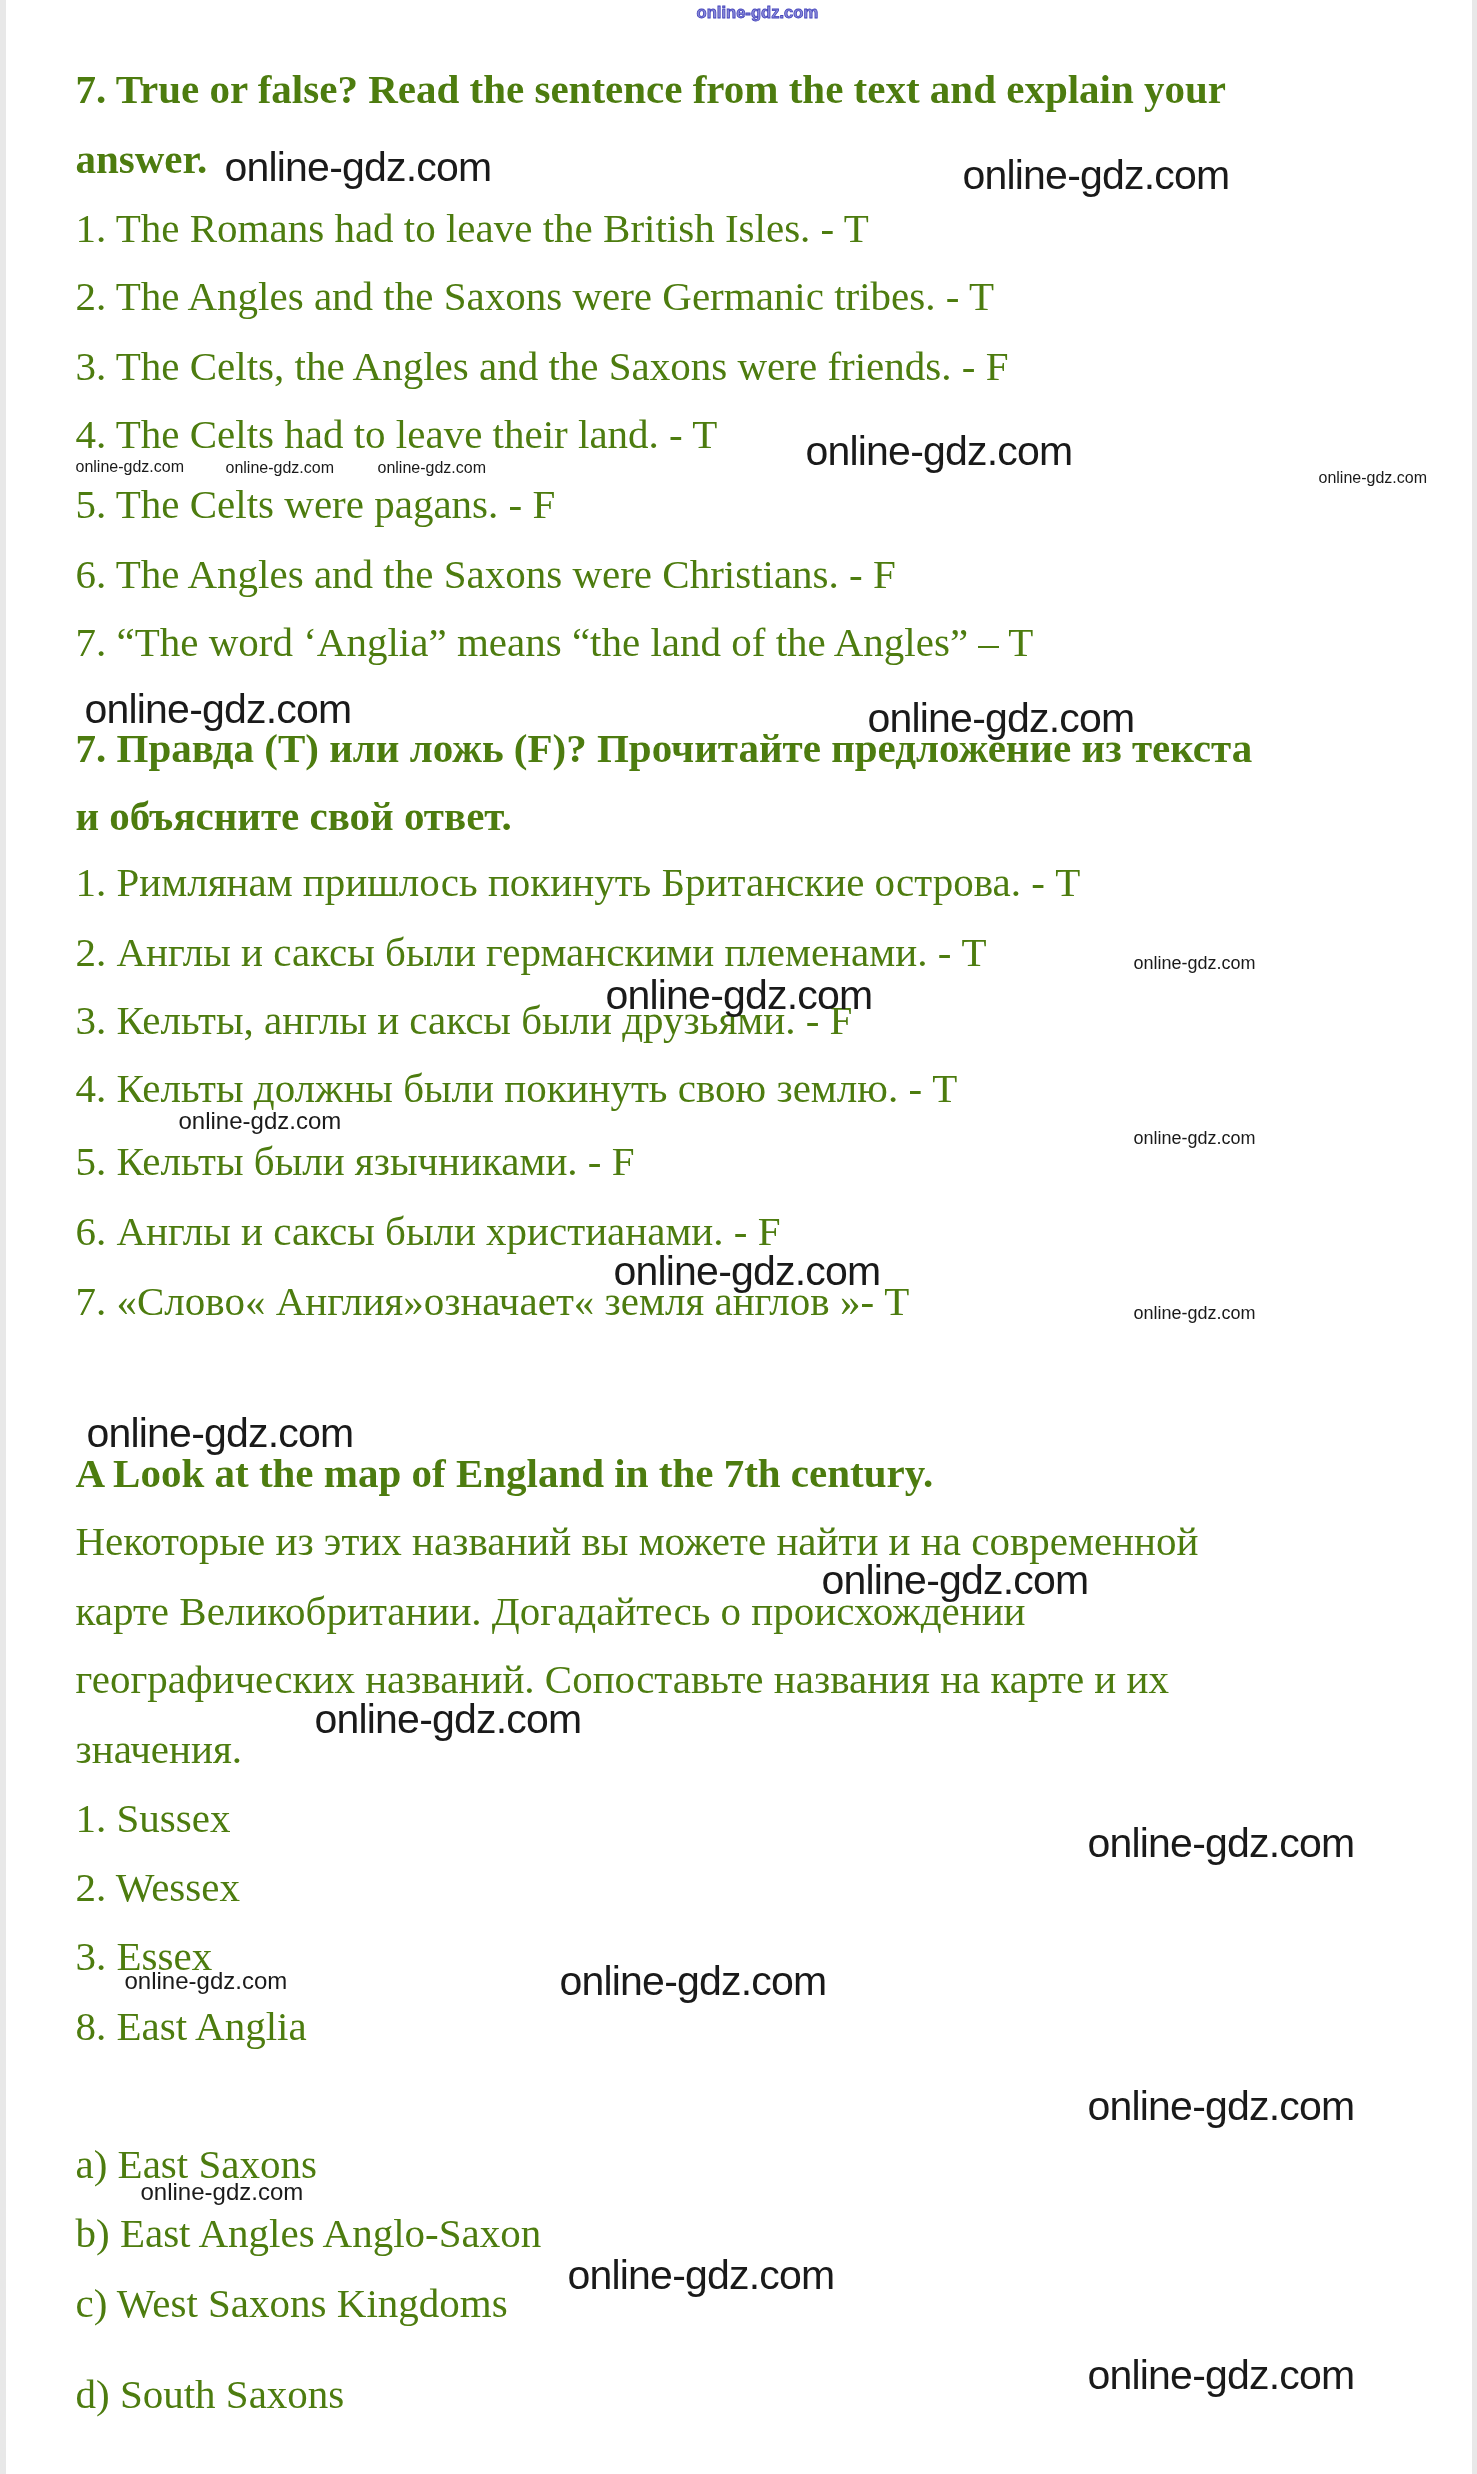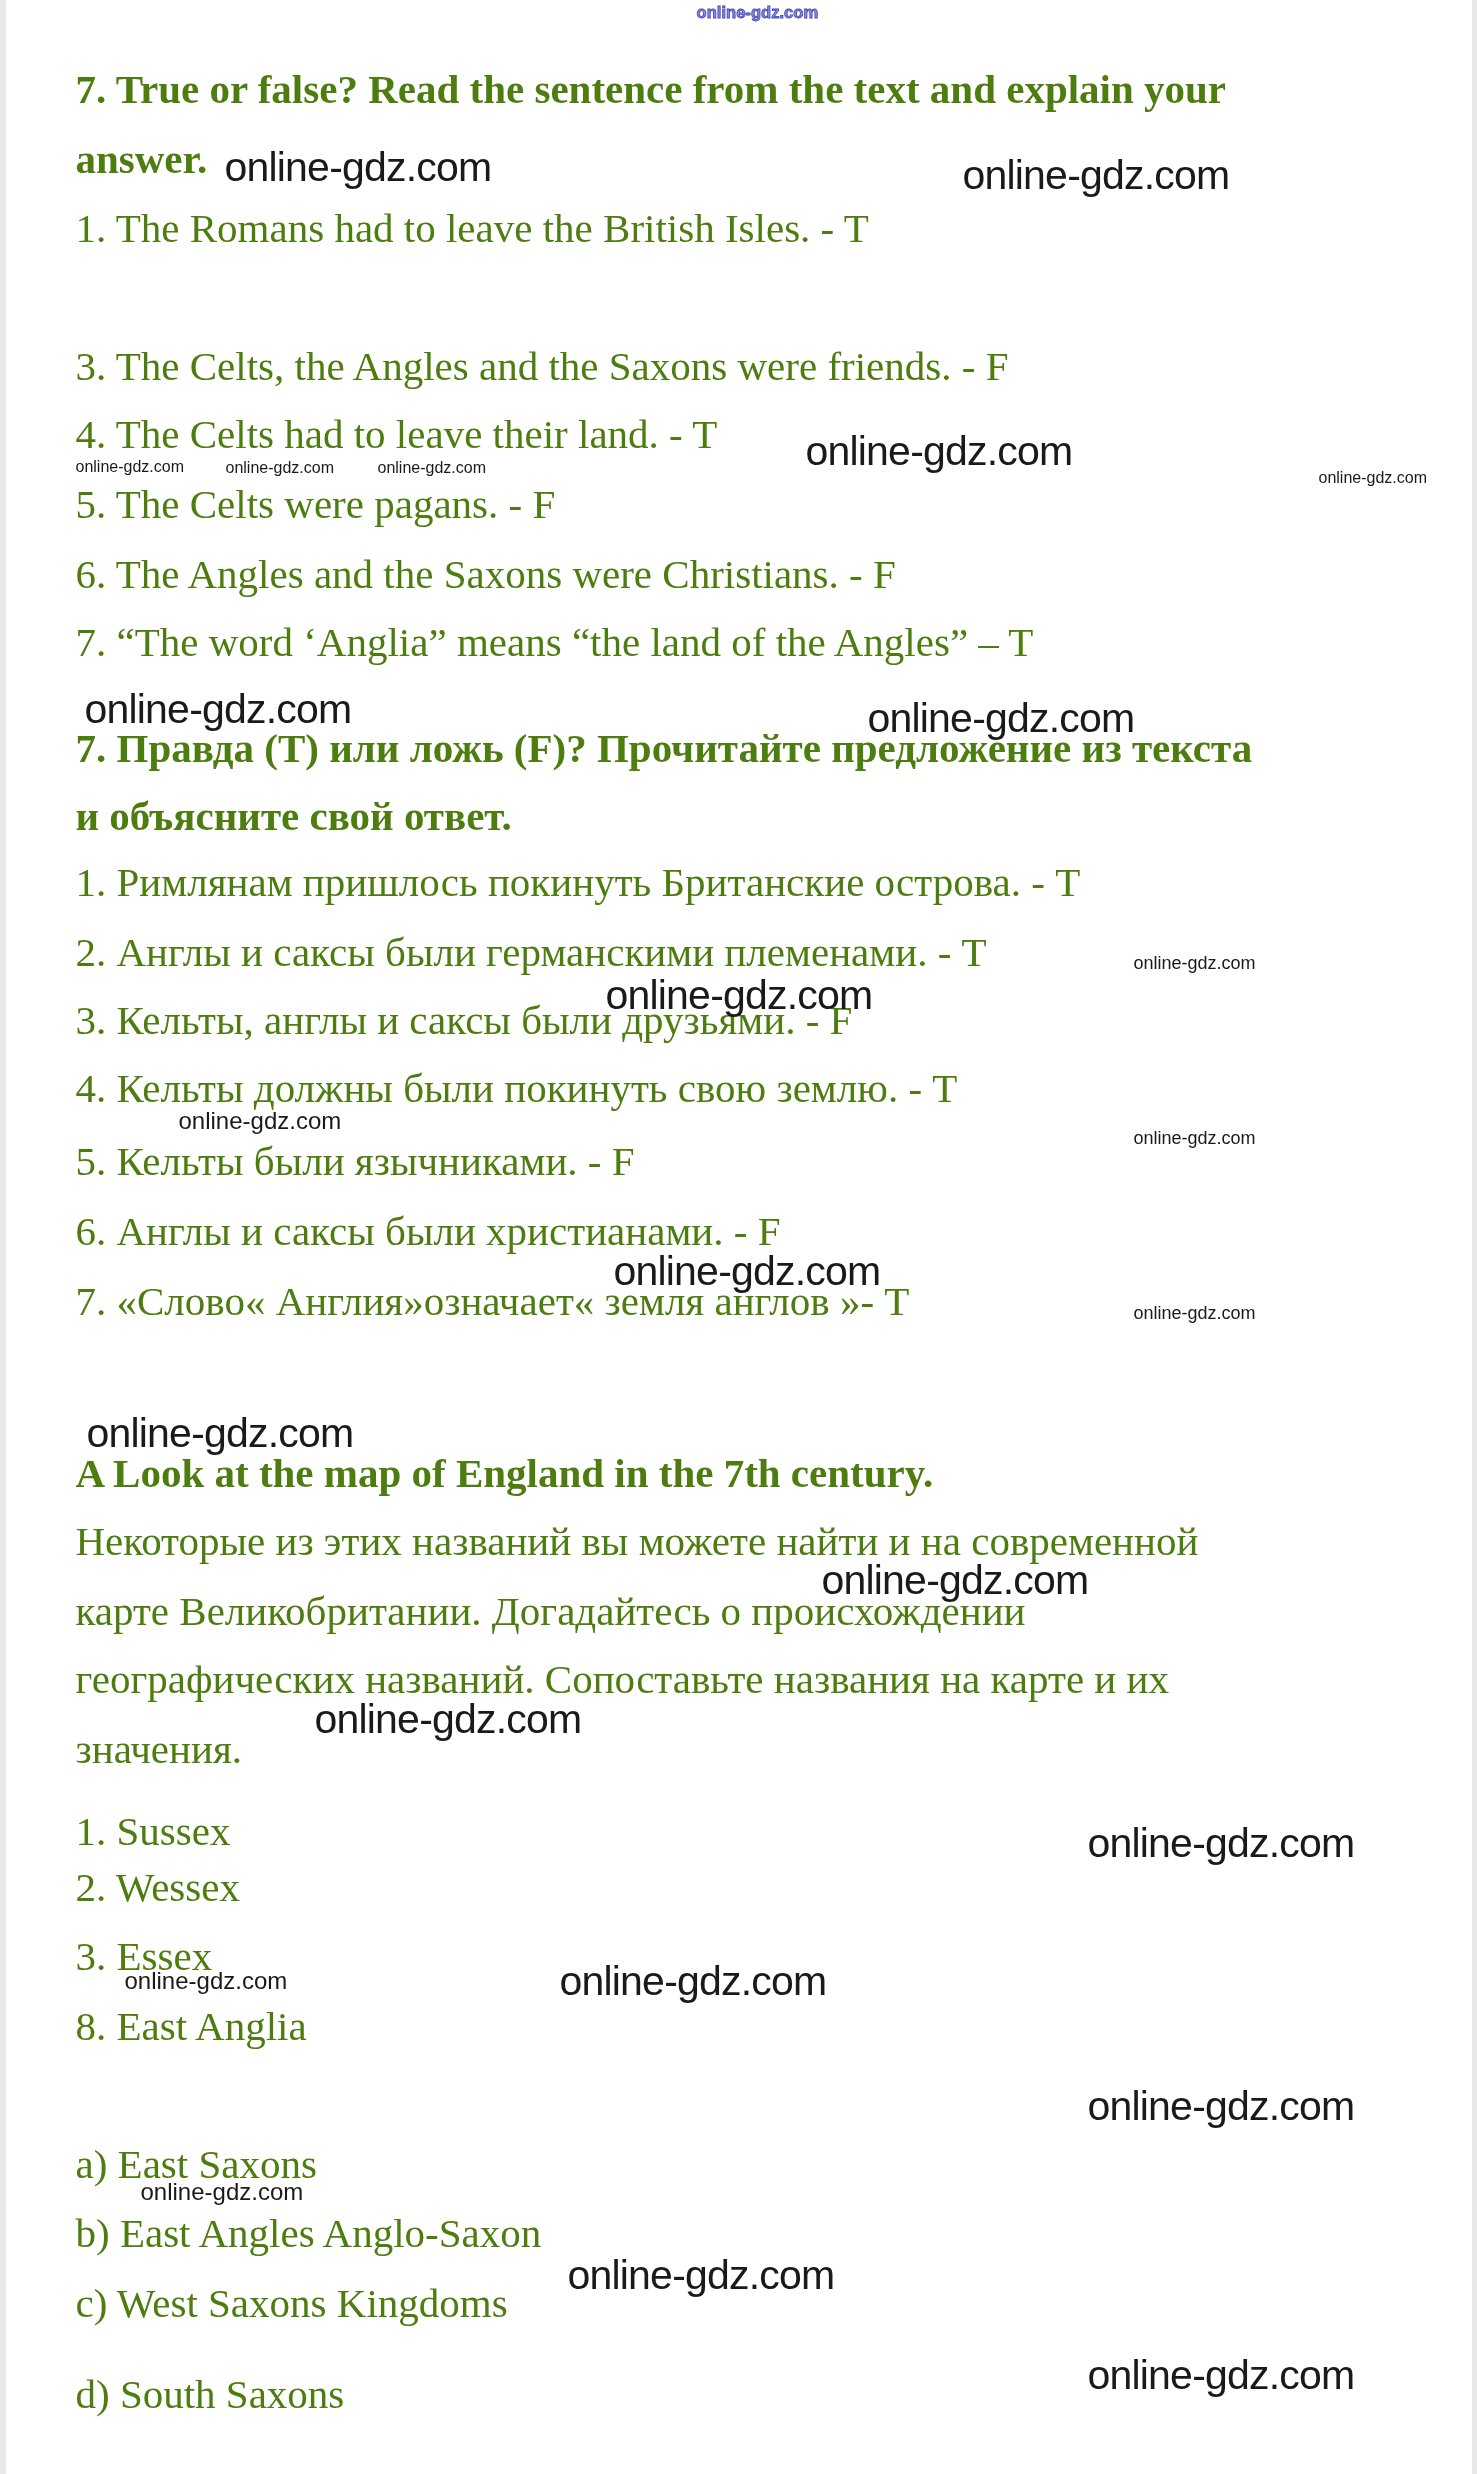--- a/index.html
+++ b/index.html
@@ -48,20 +48,21 @@
 
   <span class="wm wm-blue" style="left:691px; top:3.2px;">online-gdz.com</span>
 
   <div class="line bold" style="top:65px;">7. True or false? Read the sentence from the text and explain your</div>
   <div class="line bold" style="top:135px;">answer.</div>
 
   <span class="wm wm-lg" style="left:219px; top:144px;">online-gdz.com</span>
   <span class="wm wm-lg" style="left:957px; top:152px;">online-gdz.com</span>
 
   <div class="line" style="top:204px;">1. The Romans had to leave the British Isles. - T</div>
+  <div class="line" style="top:272px;">2. The Angles and the Saxons were Germanic tribes. - T</div>
   <div class="line" style="top:342px;">3. The Celts, the Angles and the Saxons were friends. - F</div>
   <div class="line" style="top:410px;">4. The Celts had to leave their land. - T</div>
   <div class="line" style="top:480px;">5. The Celts were pagans. - F</div>
   <div class="line" style="top:550px;">6. The Angles and the Saxons were Christians. - F</div>
   <div class="line" style="top:618px;">7. “The word ‘Anglia” means “the land of the Angles” – T</div>
 
   <span class="wm wm-lg" style="left:800px; top:428px;">online-gdz.com</span>
   <span class="wm wm-xs" style="left:70px; top:458px;">online-gdz.com</span>
   <span class="wm wm-xs" style="left:220px; top:459px;">online-gdz.com</span>
   <span class="wm wm-xs" style="left:372px; top:459px;">online-gdz.com</span>
@@ -92,21 +93,21 @@
   <div class="line bold" style="top:1449px;">A Look at the map of England in the 7th century.</div>
 
   <div class="line" style="top:1517px;">Некоторые из этих названий вы можете найти и на современной</div>
   <div class="line" style="top:1587px;">карте Великобритании. Догадайтесь о происхождении</div>
   <div class="line" style="top:1655px;">географических названий. Сопоставьте названия на карте и их</div>
   <div class="line" style="top:1725px;">значения.</div>
 
   <span class="wm wm-lg" style="left:816px; top:1557px;">online-gdz.com</span>
   <span class="wm wm-lg" style="left:309px; top:1696px;">online-gdz.com</span>
 
-  <div class="line" style="top:1794px;margin-top:13px;">1. Sussex</div>
+  <div class="line" style="top:1794px;">1. Sussex</div>
   <div class="line" style="top:1863px;">2. Wessex</div>
   <div class="line" style="top:1932px;">3. Essex</div>
   <div class="line" style="top:2002px;">8. East Anglia</div>
 
   <span class="wm wm-lg" style="left:1082px; top:1820px;">online-gdz.com</span>
   <span class="wm wm-md" style="left:119px; top:1967px;">online-gdz.com</span>
   <span class="wm wm-lg" style="left:554px; top:1958px;">online-gdz.com</span>
   <span class="wm wm-lg" style="left:1082px; top:2083px;">online-gdz.com</span>
 
   <div class="line" style="top:2140px;">a) East Saxons</div>

